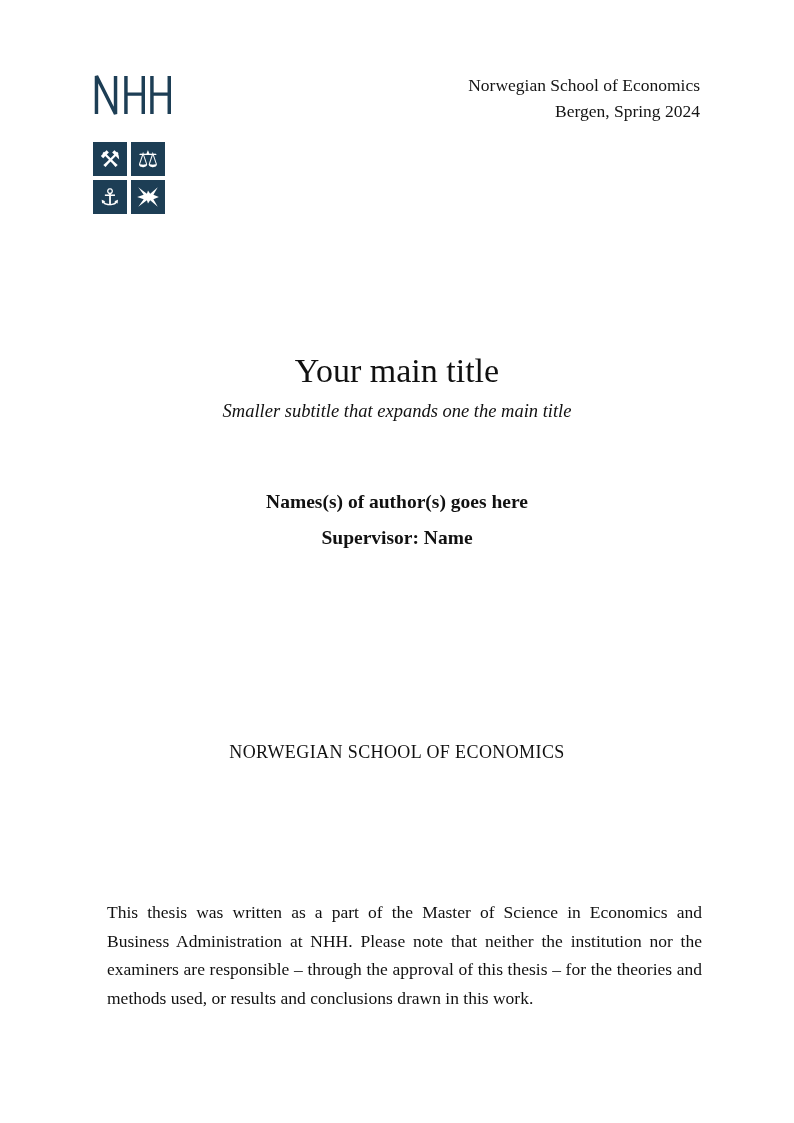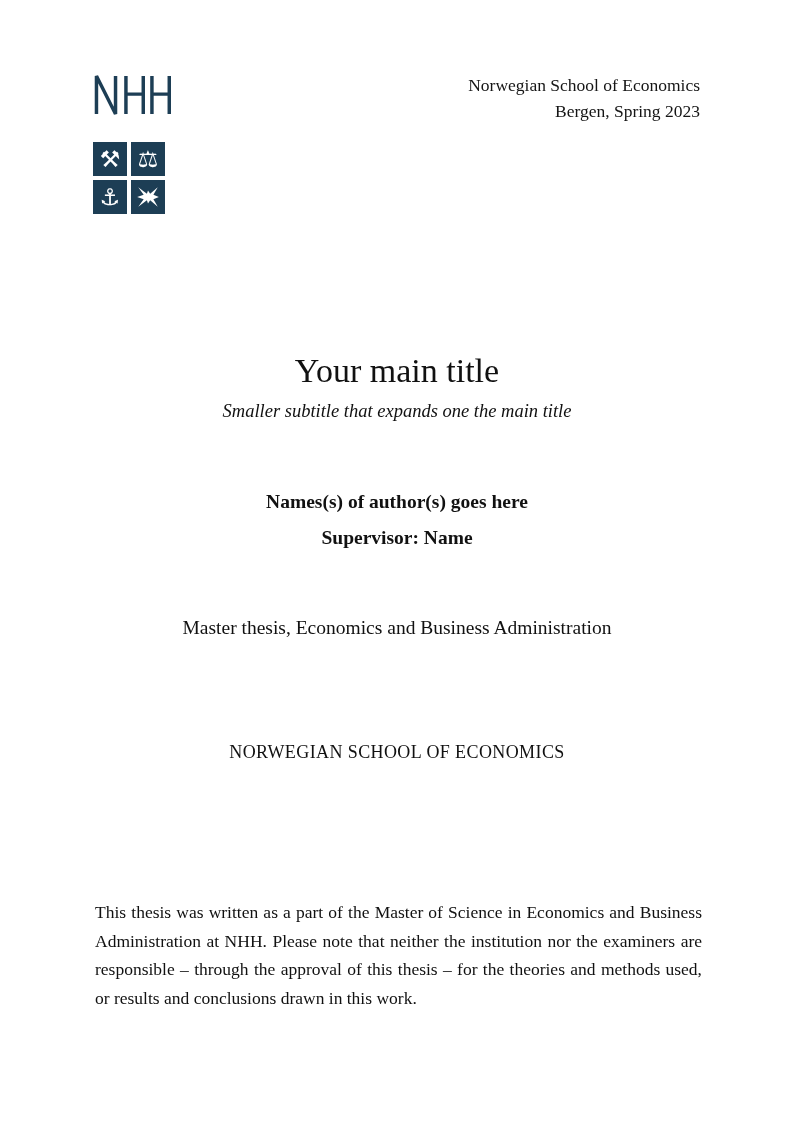--- a/index.html
+++ b/index.html
@@ -62,21 +62,21 @@
   .main-title   { top: 352px; font-size: 34px;   font-weight: 400; }
   .subtitle     { top: 401px; font-size: 18.5px; font-style: italic; }
   .author-names { top: 491px; font-size: 19.5px; font-weight: 700; }
   .supervisor   { top: 527px; font-size: 19.5px; font-weight: 700; }
   .degree-line  { top: 617px; font-size: 19.5px; }
   .major-line   { top: 652px; font-size: 19.5px; }
   .school-name  { top: 742px; font-size: 18px; letter-spacing: 0.4px; }
   
   .disclaimer {
     position: absolute;
-    left: 95px;
+    left: 107px;
     right: 92px;
     top: 898px;
     font-size: 17.5px;
     line-height: 28.7px;
     text-align: justify;
   }
 </style>
 </head>
 <body>
 
@@ -94,28 +94,27 @@
     <div class="emblem-cell">⚓</div>
     <div class="emblem-cell">
       <svg width="26" height="26" viewBox="0 0 24 24" fill="#ffffff">
         <polygon points="3,3 11,9 12,6 14,9 21,3 17,10 22,12 17,14 21,21 14,15 12,18 11,15 3,21 8,14 2,12 8,10"></polygon>
       </svg>
     </div>
   </div>
 
   <div class="header-right">
     <div>Norwegian School of Economics</div>
-    <div>Bergen, Spring 2023</div>
+    <div>Bergen, Spring 2024</div>
   </div>
 
   <h1 class="centered main-title">Your main title</h1>
   <div class="centered author-names">Names(s) of author(s) goes here</div>
 
   <div class="centered subtitle">Smaller subtitle that expands one the main title</div>
   <div class="centered supervisor">Supervisor: Name</div>
 
-  <div class="centered degree-line">Master thesis, Economics and Business Administration</div>
 
   <div class="centered school-name">NORWEGIAN SCHOOL OF ECONOMICS</div>
 
   <p class="disclaimer">This thesis was written as a part of the Master of Science in Economics and Business Administration at NHH. Please note that neither the institution nor the examiners are responsible – through the approval of this thesis – for the theories and methods used, or results and conclusions drawn in this work.</p>
 
 </div>
 
 </body></html>

